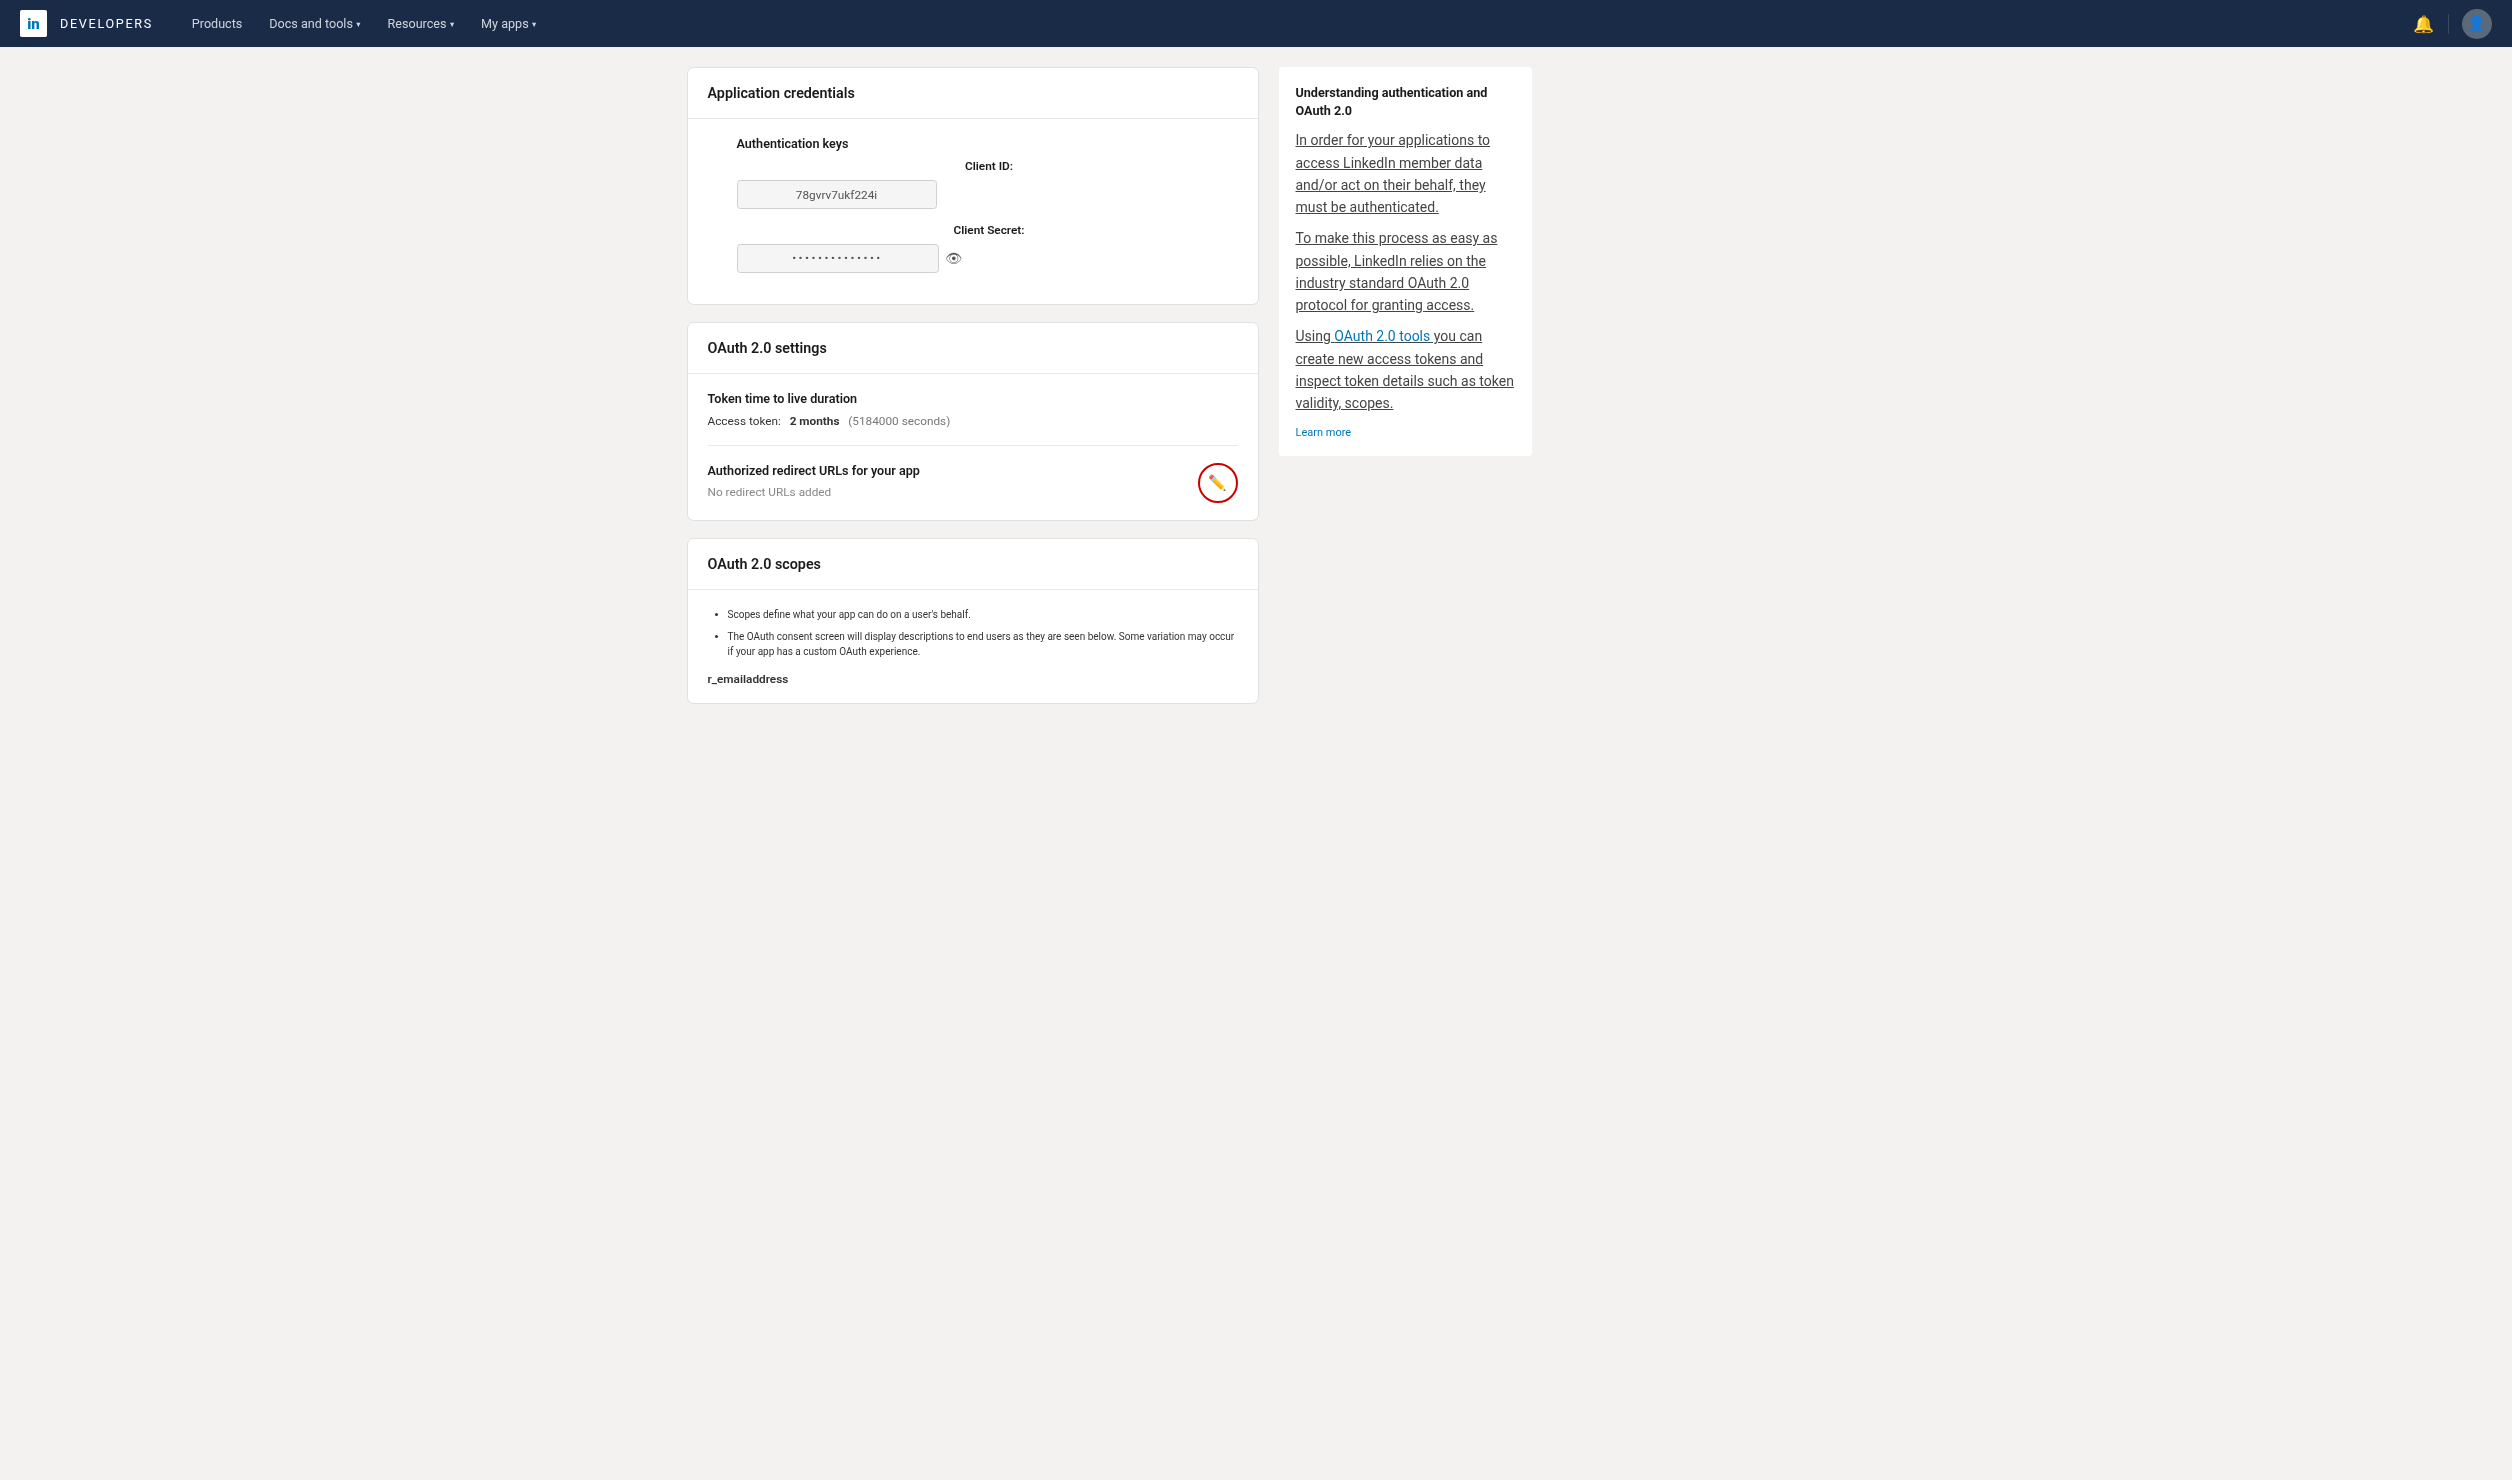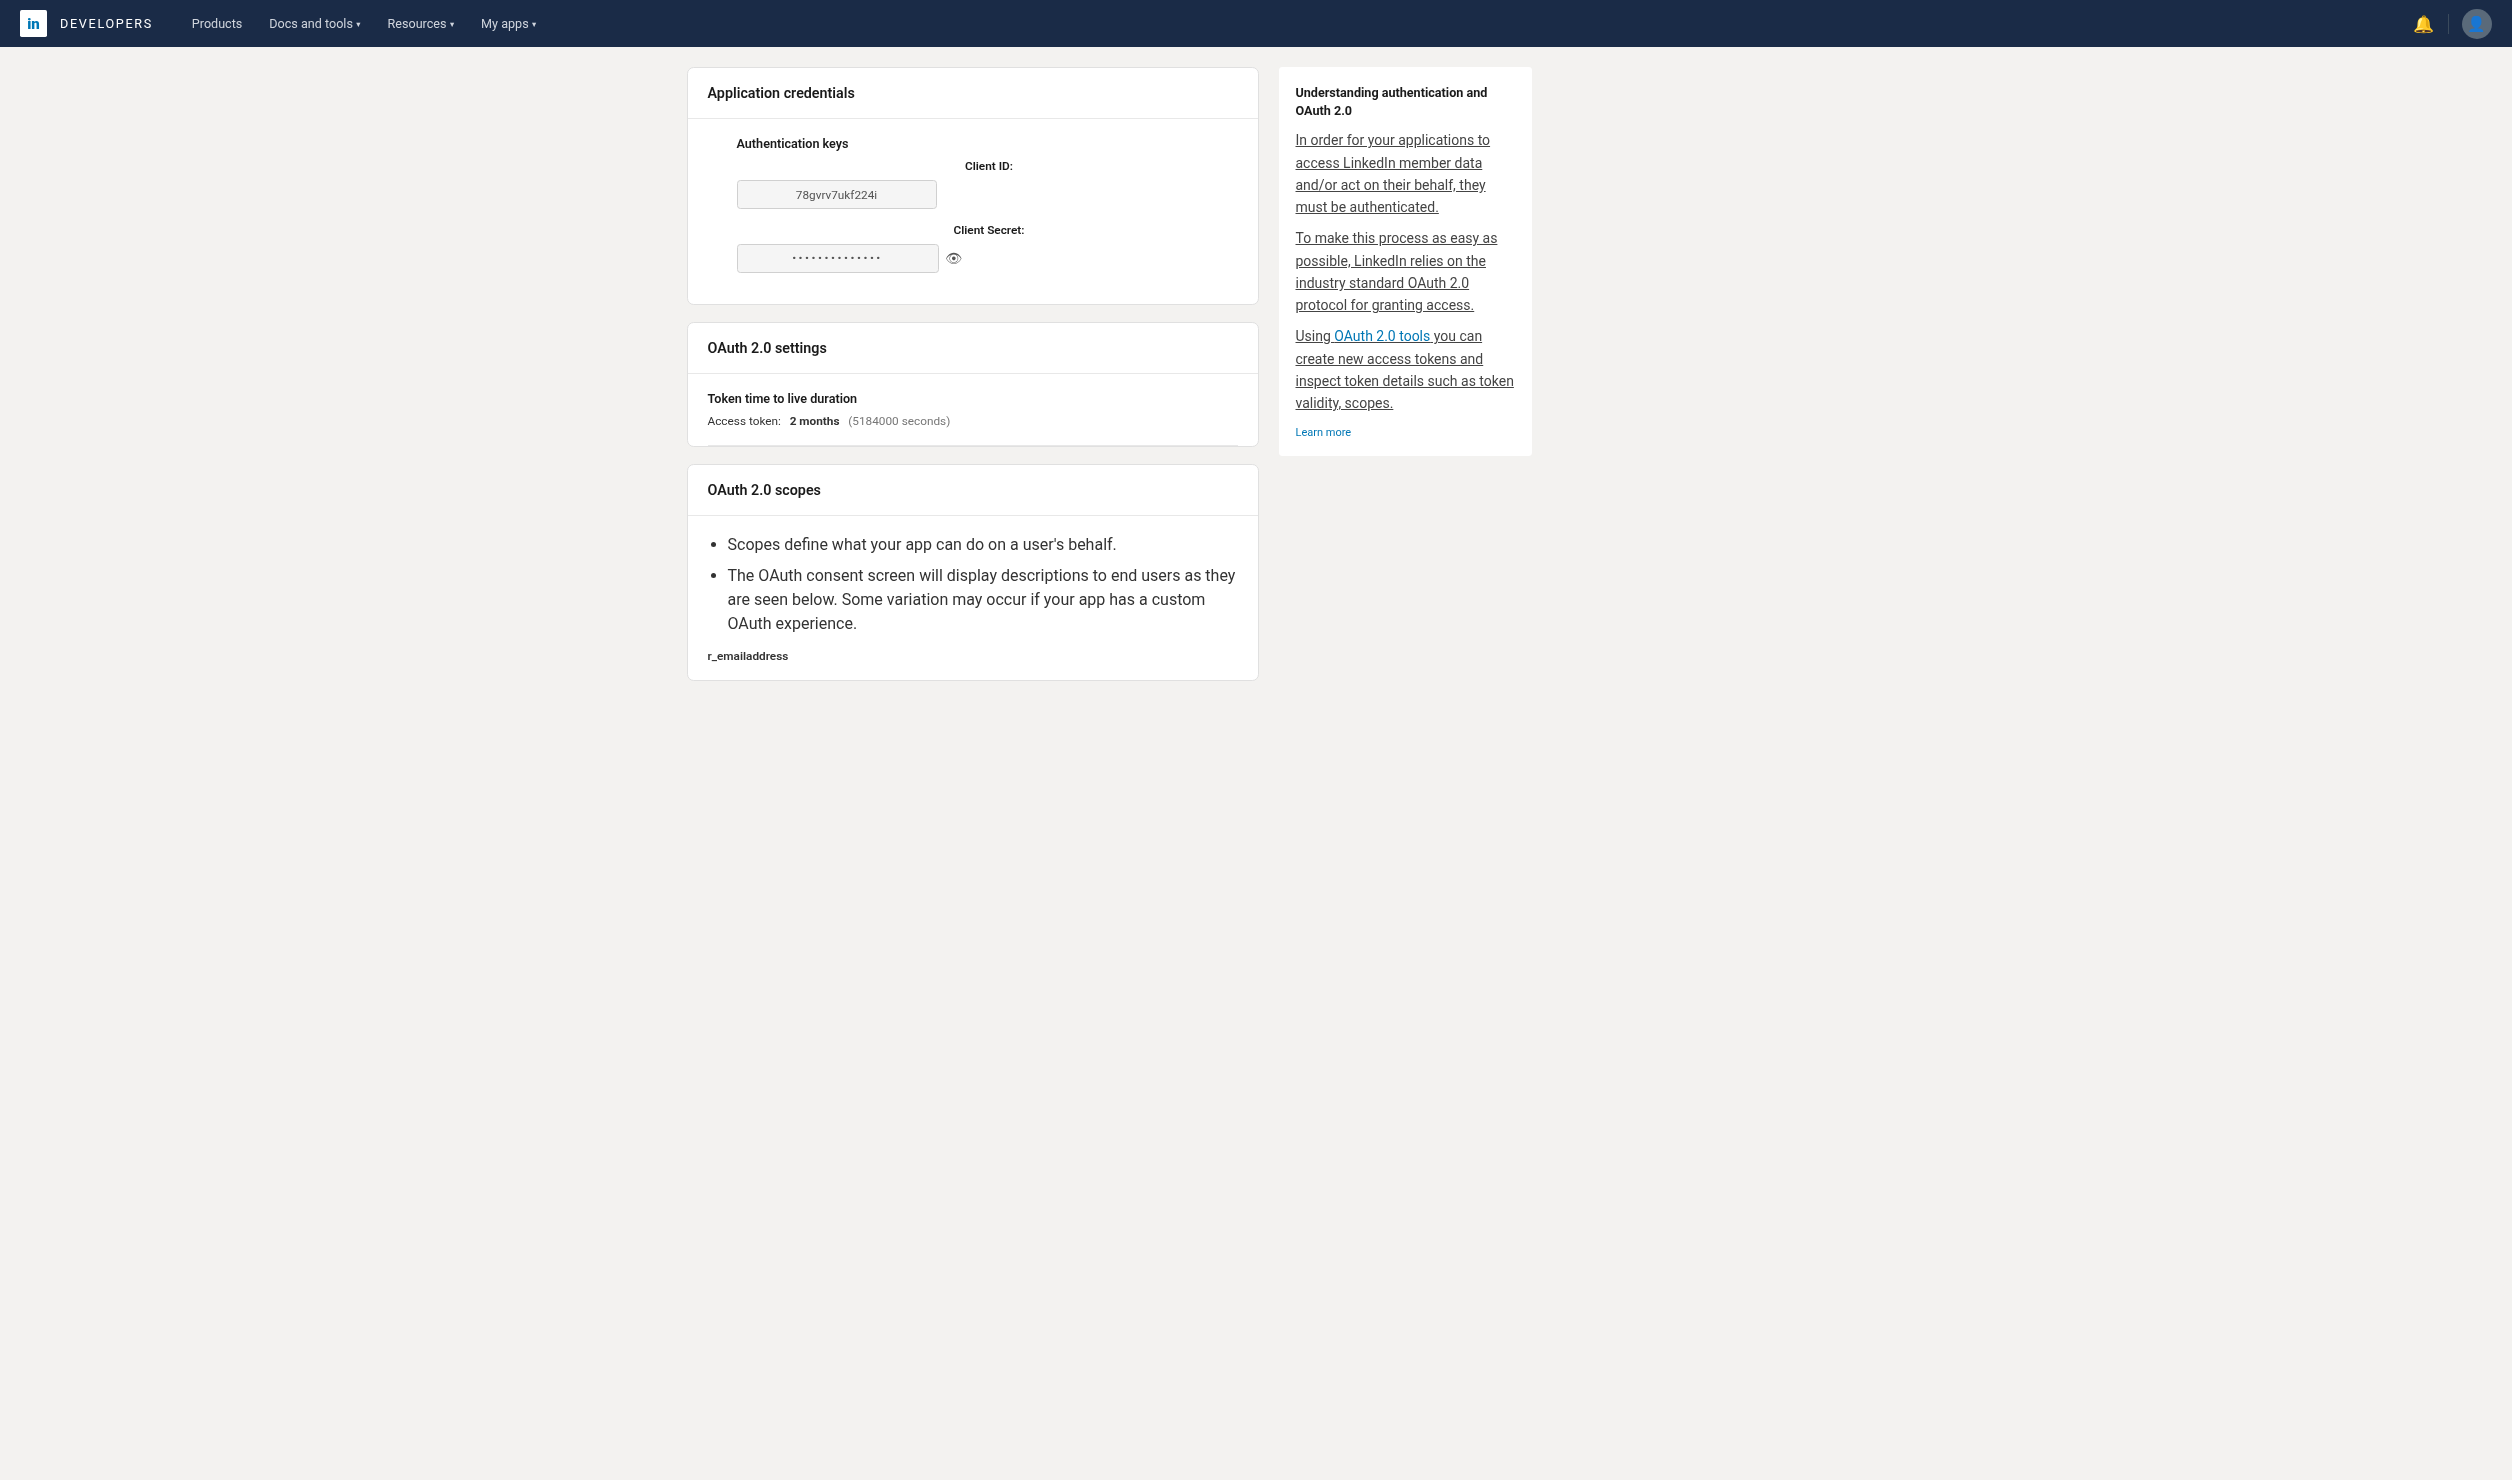--- a/index.html
+++ b/index.html
@@ -232,21 +232,21 @@
     
     .scopes-body {
       padding: 17px 20px;
     }
     .scope-list {
       list-style: disc;
       padding-left: 20px;
       margin-bottom: 13.5px;
     }
     .scope-list li {
-      font-size: 16px;
+      font-size: 10px;
       color: #333;
       margin-bottom: 6.7px;
       line-height: 1.5;
     }
     .scope-name {
       font-size: 11.8px;
       font-weight: 600;
       color: #333;
     }
 
@@ -354,20 +354,29 @@
         <div class="section-title">Token time to live duration</div>
         <div class="token-info">
           <span>Access token:</span>
           &nbsp;
           <span class="token-bold">2 months</span>
           &nbsp;
           <span class="token-secondary">(5184000 seconds)</span>
         </div>
       </div>
       <hr class="section-divider">
+      <div class="redirect-section">
+        <div class="redirect-content">
+          <div class="redirect-title">Authorized redirect URLs for your app</div>
+          <div class="redirect-empty">No redirect URLs added</div>
+        </div>
+        <button class="edit-button">
+          <span class="edit-icon">✏️</span>
+        </button>
+      </div>
     </div>
 
     <div class="card">
       <div class="card-header">
         <span class="card-title">OAuth 2.0 scopes</span>
       </div>
       <div class="scopes-body">
         <ul class="scope-list">
           <li>Scopes define what your app can do on a user's behalf.</li>
           <li>The OAuth consent screen will display descriptions to end users as they are seen below. Some variation may occur if your app has a custom OAuth experience.</li>

